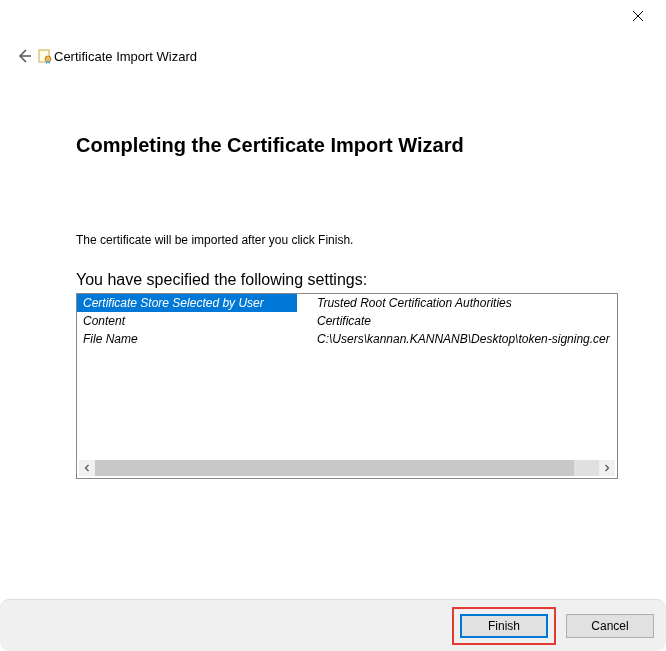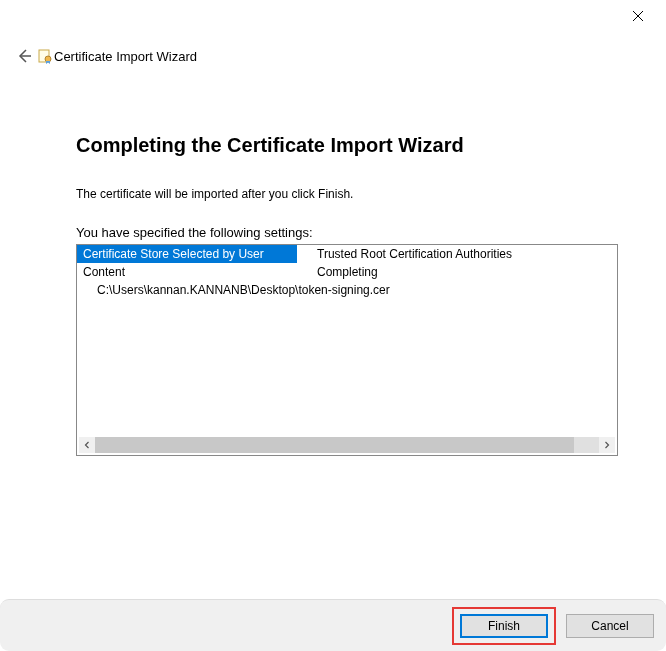--- a/index.html
+++ b/index.html
@@ -53,35 +53,36 @@
       font-size: 13px;
       color: #000;
     }
     .content {
       padding: 60px 48px 0 76px;
     }
     .main-heading {
       font-size: 20px;
       font-weight: 600;
       color: #000;
-      margin-bottom: 30px;
+      margin-bottom: 76px;
     }
     .instruction-text {
       font-size: 12px;
       margin-bottom: 24px;
     }
     .settings-label {
-      font-size: 13px;
+      font-size: 16px;
       margin-bottom: 4px;
     }
     .settings-box {
       border: 1px solid #888;
-      height: 212px;
+      height: 186px;
       position: relative;
       overflow: hidden;
+      font-style: italic;
     }
     .settings-inner {
       padding: 0;
     }
     .settings-row {
       display: flex;
       font-size: 12px;
       line-height: 18px;
       white-space: nowrap;
     }
@@ -206,23 +207,24 @@
   <div class="settings-label">You have specified the following settings:</div>
 
   <div class="settings-box">
     <div class="settings-inner">
       <div class="settings-row">
         <div class="settings-key selected">Certificate Store Selected by User</div>
         <div class="settings-val">Trusted Root Certification Authorities</div>
       </div>
       <div class="settings-row">
         <div class="settings-key">Content</div>
-        <div class="settings-val">Completing</div>
+        <div class="settings-val">Certificate</div>
       </div>
       <div class="settings-row">
+        <div class="settings-key">File Name</div>
         <div class="settings-val">C:\Users\kannan.KANNANB\Desktop\token-signing.cer</div>
       </div>
     </div>
     <div class="scrollbar-h">
       <div class="scroll-arrow">
         <svg width="8" height="8" viewBox="0 0 8 8">
             <path d="M5.5 1 L2.5 4 L5.5 7" fill="none" stroke="#555" stroke-width="1.2"></path>
           </svg>
       </div>
       <div class="scroll-track">

